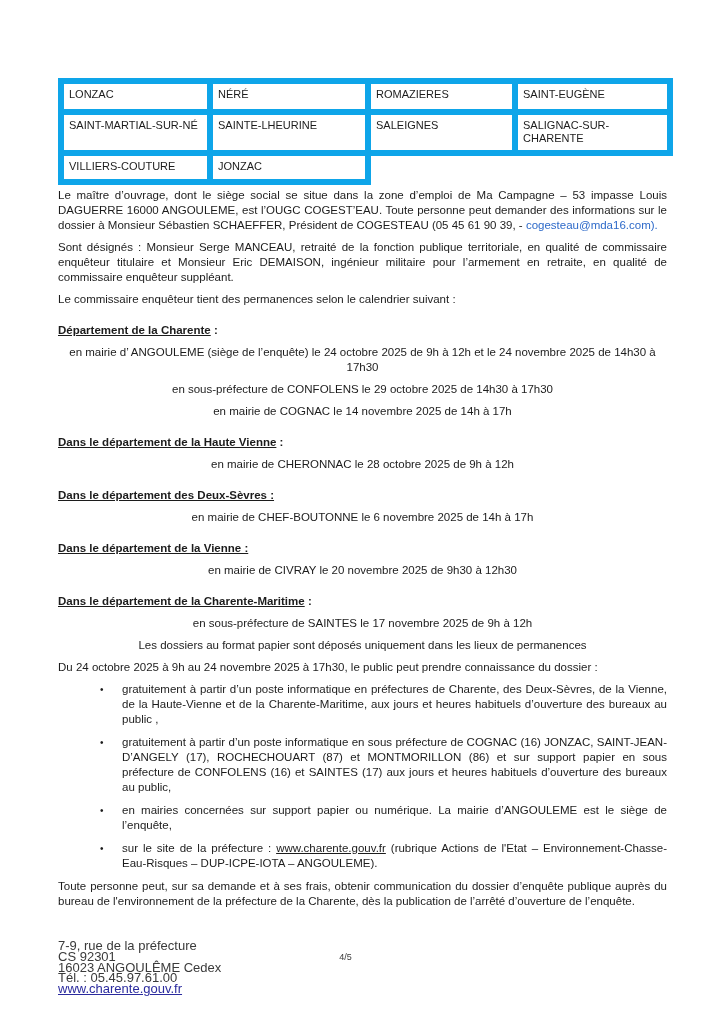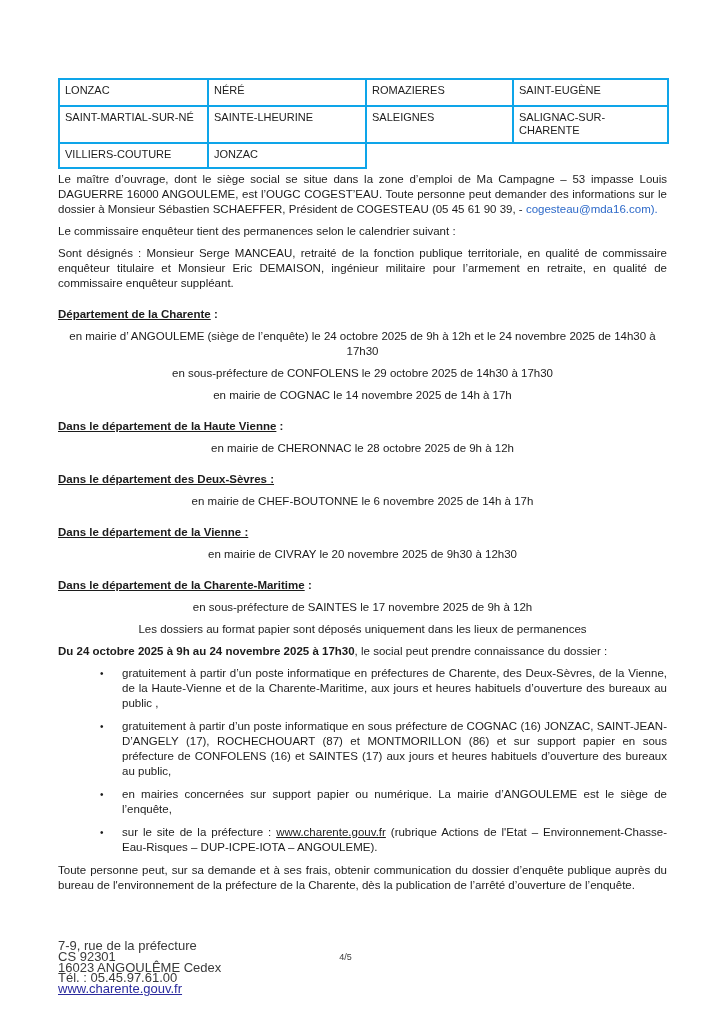--- a/index.html
+++ b/index.html
@@ -10,35 +10,35 @@
     -webkit-font-smoothing:antialiased;
   }
   .page{position:relative;width:725px;height:1024px;background:#fff;overflow:hidden;}
   .content{position:absolute;left:58px;top:78px;width:609px;}
 
   
   table.communes{border-collapse:collapse;table-layout:fixed;width:609px;margin:0 0 3px 0;}
   table.communes col.c1{width:149px;} table.communes col.c2{width:158px;}
   table.communes col.c3{width:147px;} table.communes col.c4{width:155px;}
   table.communes td{
-    border:2px solid #0ea5e9;
+    border:6px solid #0ea5e9;
     font-size:11px;line-height:13px;
     padding:4px 5px 5px 5px;vertical-align:top;
     color:#1c1c1c;
   }
   table.communes td.nob{border:none;}
   table.communes tr.r1 td{height:16px;}
   table.communes tr.r3 td{height:14px;}
 
   
   .para{font-size:11.5px;line-height:15px;text-align:justify;margin:0 0 7px 0;}
   .perm-line{font-size:11.5px;line-height:15px;margin:0 0 7px 0;text-align:center;}
   .perm-heading{font-size:11.5px;line-height:15px;font-weight:bold;margin:16px 0 7px 0;}
   .u{text-decoration:underline;}
-  .b{font-weight:bold;}
+  .b{font-weight:normal;}
 
   .link-email{color:#2e6ac9;text-decoration:none;cursor:pointer;}
   .link-plain{color:#1c1c1c;text-decoration:underline;cursor:pointer;}
   .link-footer{color:#2b2b9e;text-decoration:underline;cursor:pointer;}
 
   
   .bullet{position:relative;font-size:11.5px;line-height:15px;text-align:justify;
           padding-left:64px;margin:0 0 8px 0;}
   .bullet .marker{position:absolute;left:42px;top:0;font-size:10px;}
 
@@ -77,44 +77,44 @@
         <td>VILLIERS-COUTURE</td>
         <td>JONZAC</td>
         <td class="nob"></td>
         <td class="nob"></td>
       </tr>
     </tbody>
       </table>
 
     <p class="para"><span>Le maître d’ouvrage, dont le siège social se situe dans la zone d’emploi de Ma Campagne – 53 impasse Louis DAGUERRE 16000 ANGOULEME, est l’OUGC COGEST’EAU. Toute personne peut demander des informations sur le dossier à Monsieur Sébastien SCHAEFFER, Président de COGESTEAU (05 45 61 90 39, - </span><span class="link-email">cogesteau@mda16.com).</span></p>
 
+    <p class="para">Sont désignés : Monsieur Serge MANCEAU, retraité de la fonction publique territoriale, en qualité de commissaire enquêteur titulaire et Monsieur Eric DEMAISON, ingénieur militaire pour l’armement en retraite, en qualité de commissaire enquêteur suppléant.</p>
+
     <p class="para">Le commissaire enquêteur tient des permanences selon le calendrier suivant :</p>
-
-    <p class="para">Sont désignés : Monsieur Serge MANCEAU, retraité de la fonction publique territoriale, en qualité de commissaire enquêteur titulaire et Monsieur Eric DEMAISON, ingénieur militaire pour l’armement en retraite, en qualité de commissaire enquêteur suppléant.</p>
 
     <p class="perm-heading"><span class="u">Département de la Charente</span><span> :</span></p>
     <p class="perm-line">en mairie d’ ANGOULEME (siège de l’enquête) le 24 octobre 2025 de 9h à 12h et le 24 novembre 2025 de 14h30 à 17h30</p>
     <p class="perm-line">en sous-préfecture de CONFOLENS le 29 octobre 2025 de 14h30 à 17h30</p>
     <p class="perm-line">en mairie de COGNAC le 14 novembre 2025 de 14h à 17h</p>
 
     <p class="perm-heading"><span class="u">Dans le département de la Haute Vienne</span><span> :</span></p>
     <p class="perm-line">en mairie de CHERONNAC le 28 octobre 2025 de 9h à 12h</p>
 
     <p class="perm-heading"><span class="u">Dans le département des Deux-Sèvres :</span><span></span></p>
     <p class="perm-line">en mairie de CHEF-BOUTONNE le 6 novembre 2025 de 14h à 17h</p>
 
     <p class="perm-heading"><span class="u">Dans le département de la Vienne :</span><span></span></p>
     <p class="perm-line">en mairie de CIVRAY le 20 novembre 2025 de 9h30 à 12h30</p>
 
     <p class="perm-heading"><span class="u">Dans le département de la Charente-Maritime</span><span> :</span></p>
     <p class="perm-line">en sous-préfecture de SAINTES le 17 novembre 2025 de 9h à 12h</p>
 
     <p class="perm-line">Les dossiers au format papier sont déposés uniquement dans les lieux de permanences</p>
 
-    <p class="para"><span class="b">Du 24 octobre 2025 à 9h au 24 novembre 2025 à 17h30</span><span>, le social peut prendre connaissance du dossier :</span></p>
+    <p class="para"><span class="b">Du 24 octobre 2025 à 9h au 24 novembre 2025 à 17h30</span><span>, le public peut prendre connaissance du dossier :</span></p>
 
     <div class="bullet"><span class="marker">•</span><span>gratuitement à partir d’un poste informatique en préfectures de Charente, des Deux-Sèvres, de la Vienne, de la Haute-Vienne et de la Charente-Maritime, aux jours et heures habituels d’ouverture des bureaux au public ,</span></div>
 
     <div class="bullet"><span class="marker">•</span><span>gratuitement à partir d’un poste informatique en sous préfecture de COGNAC (16) JONZAC, SAINT-JEAN-D’ANGELY (17), ROCHECHOUART (87) et MONTMORILLON (86) et sur support papier en sous préfecture de CONFOLENS (16) et SAINTES (17) aux jours et heures habituels d’ouverture des bureaux au public,</span></div>
 
     <div class="bullet"><span class="marker">•</span><span>en mairies concernées sur support papier ou numérique. La mairie d’ANGOULEME est le siège de l’enquête,</span></div>
 
     <div class="bullet"><span class="marker">•</span><span>sur le site de la préfecture :  </span><span class="link-plain">www.charente.gouv.fr</span><span> (rubrique  Actions de l'Etat – Environnement-Chasse-Eau-Risques – DUP-ICPE-IOTA – ANGOULEME).</span></div>
 
     <p class="para">Toute personne peut, sur sa demande et à ses frais, obtenir communication du dossier d’enquête publique auprès du bureau de l'environnement de la préfecture de la Charente, dès la publication de l’arrêté d’ouverture de l’enquête.</p>

